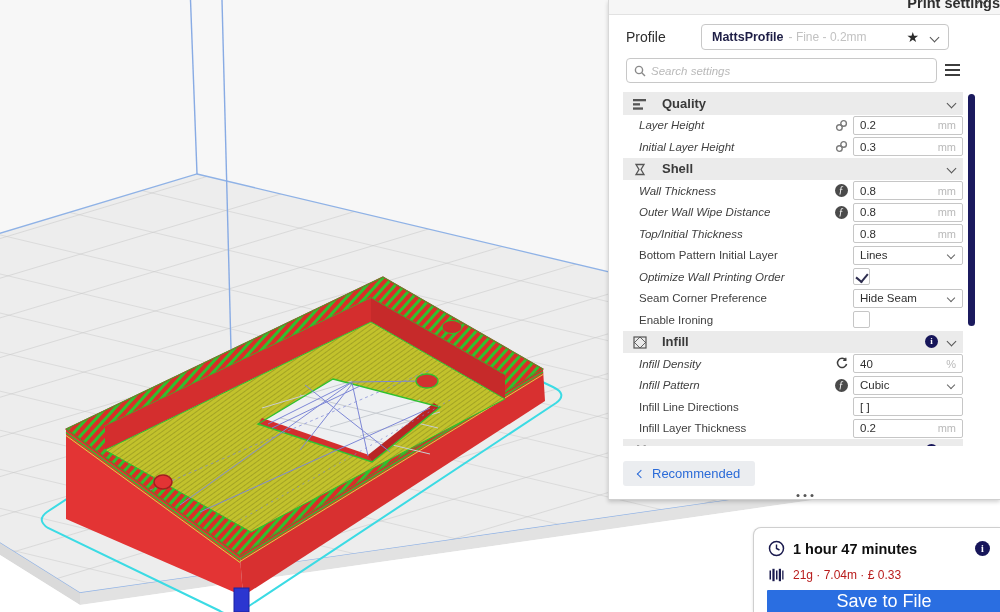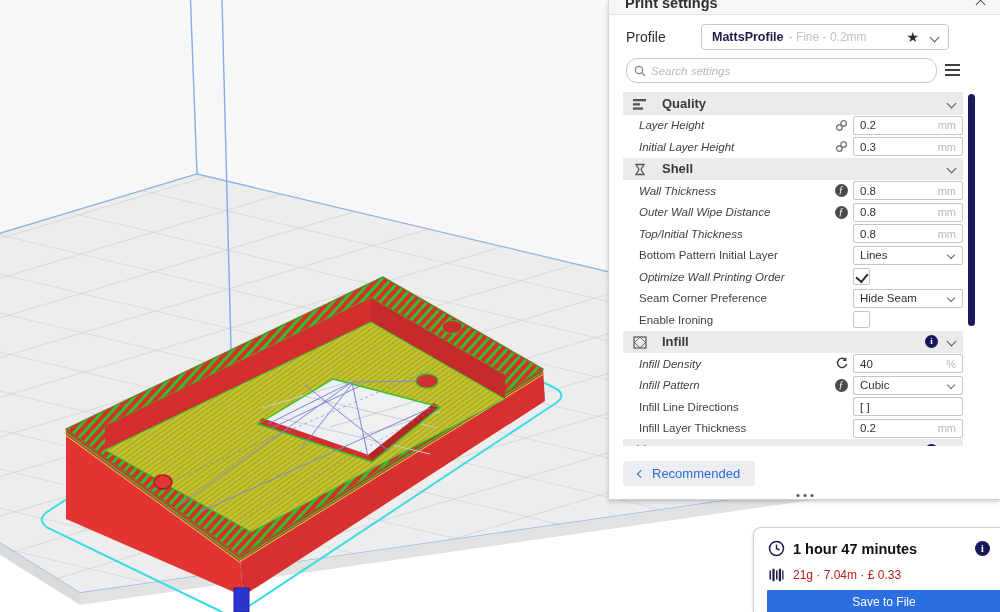--- a/index.html
+++ b/index.html
@@ -8,37 +8,37 @@
   .stage { position:absolute; inset:0; width:1000px; height:612px; }
 
   
   #viewport { position:absolute; left:0; top:0; width:1000px; height:612px; background:#f7f7f7; }
 
   
   .panel { position:absolute; left:608px; top:0; width:392px; height:500px; background:#fff;
            border-left:1px solid #d8d8d8; border-bottom:1px solid #cfcfcf;
            box-shadow:0 2px 4px rgba(0,0,0,.18); }
   .p-header { position:absolute; left:0; top:0; right:0; height:15px; background:#f6f6f6;
-              border-bottom:1px solid #e2e2e2; overflow:hidden; }
+              border-bottom:1px solid #e2e2e2; overflow:hidden;text-align:right; }
   .p-title { display:block; margin:-5px 0 0 16px; font-size:14.5px; font-weight:600; color:#2f2f2f; }
   .chv { display:inline-block; width:7px; height:7px; border-right:1.7px solid #555; border-bottom:1.7px solid #555; }
   .chv.down { transform:rotate(45deg); }
   .chv.up { transform:rotate(-135deg); }
   .chv.left { transform:rotate(135deg); }
   .p-collapse { position:absolute; right:16px; top:1px; }
 
   .p-profile-label { position:absolute; left:17px; top:29px; font-size:14px; color:#2e2e2e; }
   .profile-dd { position:absolute; left:92px; top:24px; width:248px; height:26px; border:1px solid #c8c8c8;
                 border-radius:4px; background:#fff; display:flex; align-items:center; padding:0 10px; }
   .profile-name { font-size:12.5px; font-weight:700; color:#1e1e46; white-space:nowrap; }
   .profile-suffix { font-size:12px; color:#c2c2c2; margin-left:5px; white-space:nowrap; flex:1;
                     overflow:hidden; text-overflow:ellipsis; }
   .profile-star { font-size:14px; color:#2b2b2b; margin-right:12px; }
   .searchbox { position:absolute; left:17px; top:58px; width:311px; height:25px; border:1px solid #c8c8c8;
-               border-radius:11px; background:#fff; display:flex; align-items:center; padding:4px 7px; }
+               border-radius:4px; background:#fff; display:flex; align-items:center; padding:4px 7px; }
   .searchbox input { border:none; outline:none; flex:1; font-size:11.5px; font-style:italic; color:#444;
                      background:transparent; margin-left:5px; font-family:"Liberation Sans",sans-serif; }
   .searchbox input::placeholder { color:#b9b9b9; }
   .hamburger { position:absolute; left:336px; top:64px; width:15px; cursor:pointer; }
   .hamburger i { display:block; height:2px; background:#3d3d3d; margin-bottom:3px; }
 
   .slist { position:absolute; left:14px; top:92px; width:340px; height:354px; overflow:hidden; }
   .sbar { height:22.5px; background:#ebebeb; display:flex; align-items:center; padding:0 8px 0 10px; }
   .sbar .sicon { width:15px; height:13px; margin-right:14px; }
   .sbar .stitle { font-size:13px; font-weight:700; color:#3a3a3a; flex:1; }
@@ -75,21 +75,21 @@
              border:1px solid #cfcfcf; border-right:none; border-bottom:none; border-radius:8px 0 0 0;
              box-shadow:0 1px 3px rgba(0,0,0,.12); }
   .job-time { position:absolute; left:14px; top:12px; display:flex; align-items:center; }
   .job-time .txt { font-size:14.5px; font-weight:700; color:#0f0f0f; margin-left:8px; }
   .job-info { position:absolute; right:10px; top:13px; width:15px; height:15px; border-radius:50%;
               background:#17165a; color:#fff; font-size:10px; font-weight:700; text-align:center;
               line-height:15px; font-family:"Liberation Serif",serif; }
   .job-mat { position:absolute; left:15px; top:40px; display:flex; align-items:center; }
   .job-mat .txt { font-size:12px; color:#b91c1c; margin-left:9px; }
   .save-btn { position:absolute; left:13px; top:62px; width:234px; height:23px; background:#2a6ee1; border:none;
-              color:#fff; font-size:12px; text-align:center; cursor:pointer; border-radius:1px;
+              color:#fff; font-size:18px; text-align:center; cursor:pointer; border-radius:1px;
               font-family:"Liberation Sans",sans-serif; }
 </style>
 </head>
 <body>
 
 <div class="stage">
 
   <svg id="viewport" viewBox="0 0 1000 612">
     <defs>
       <clipPath id="plateClip">

